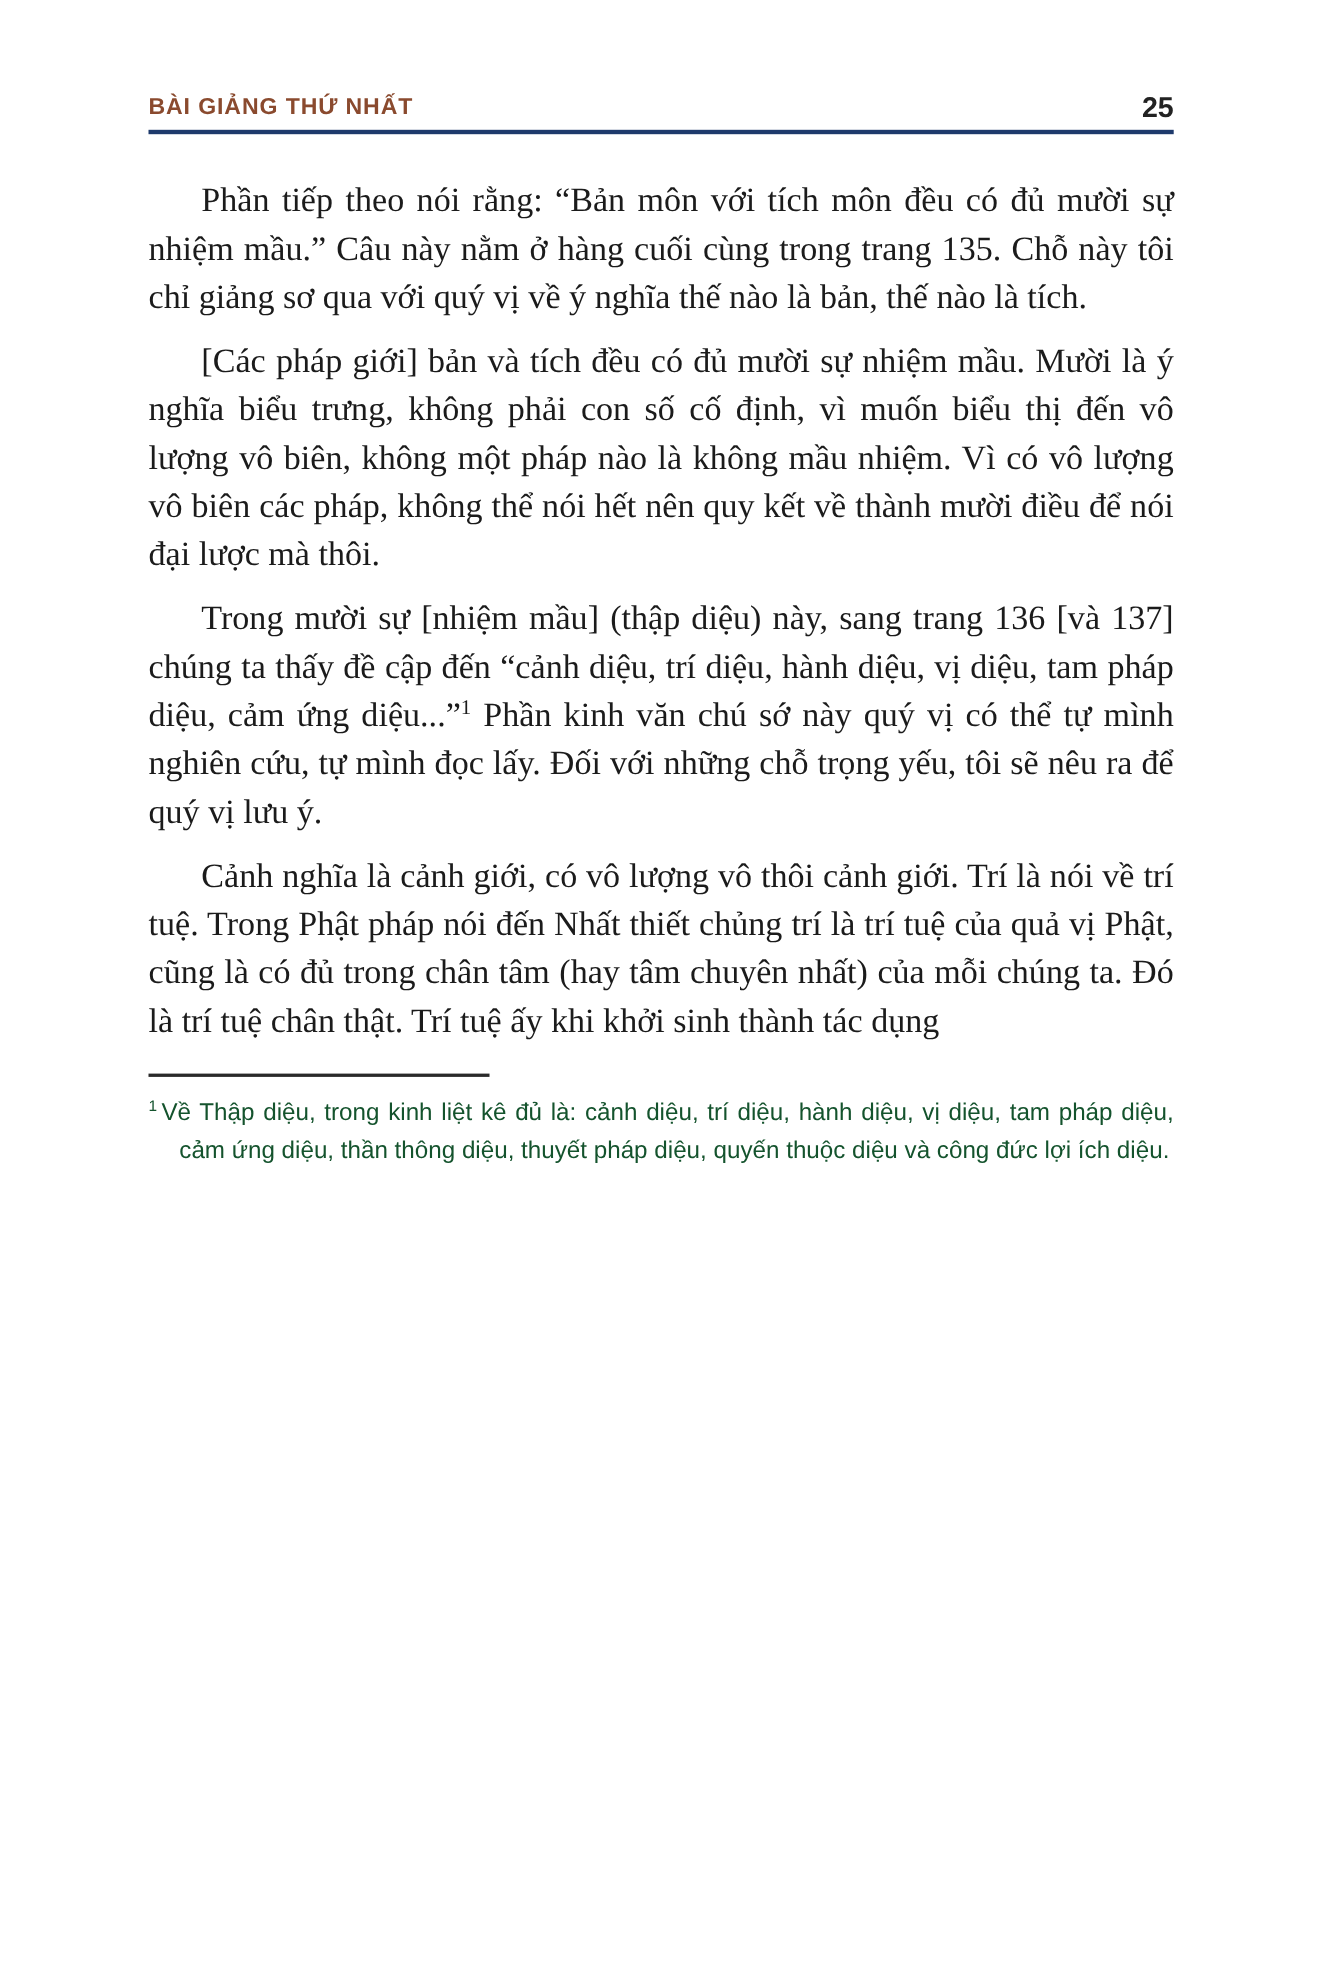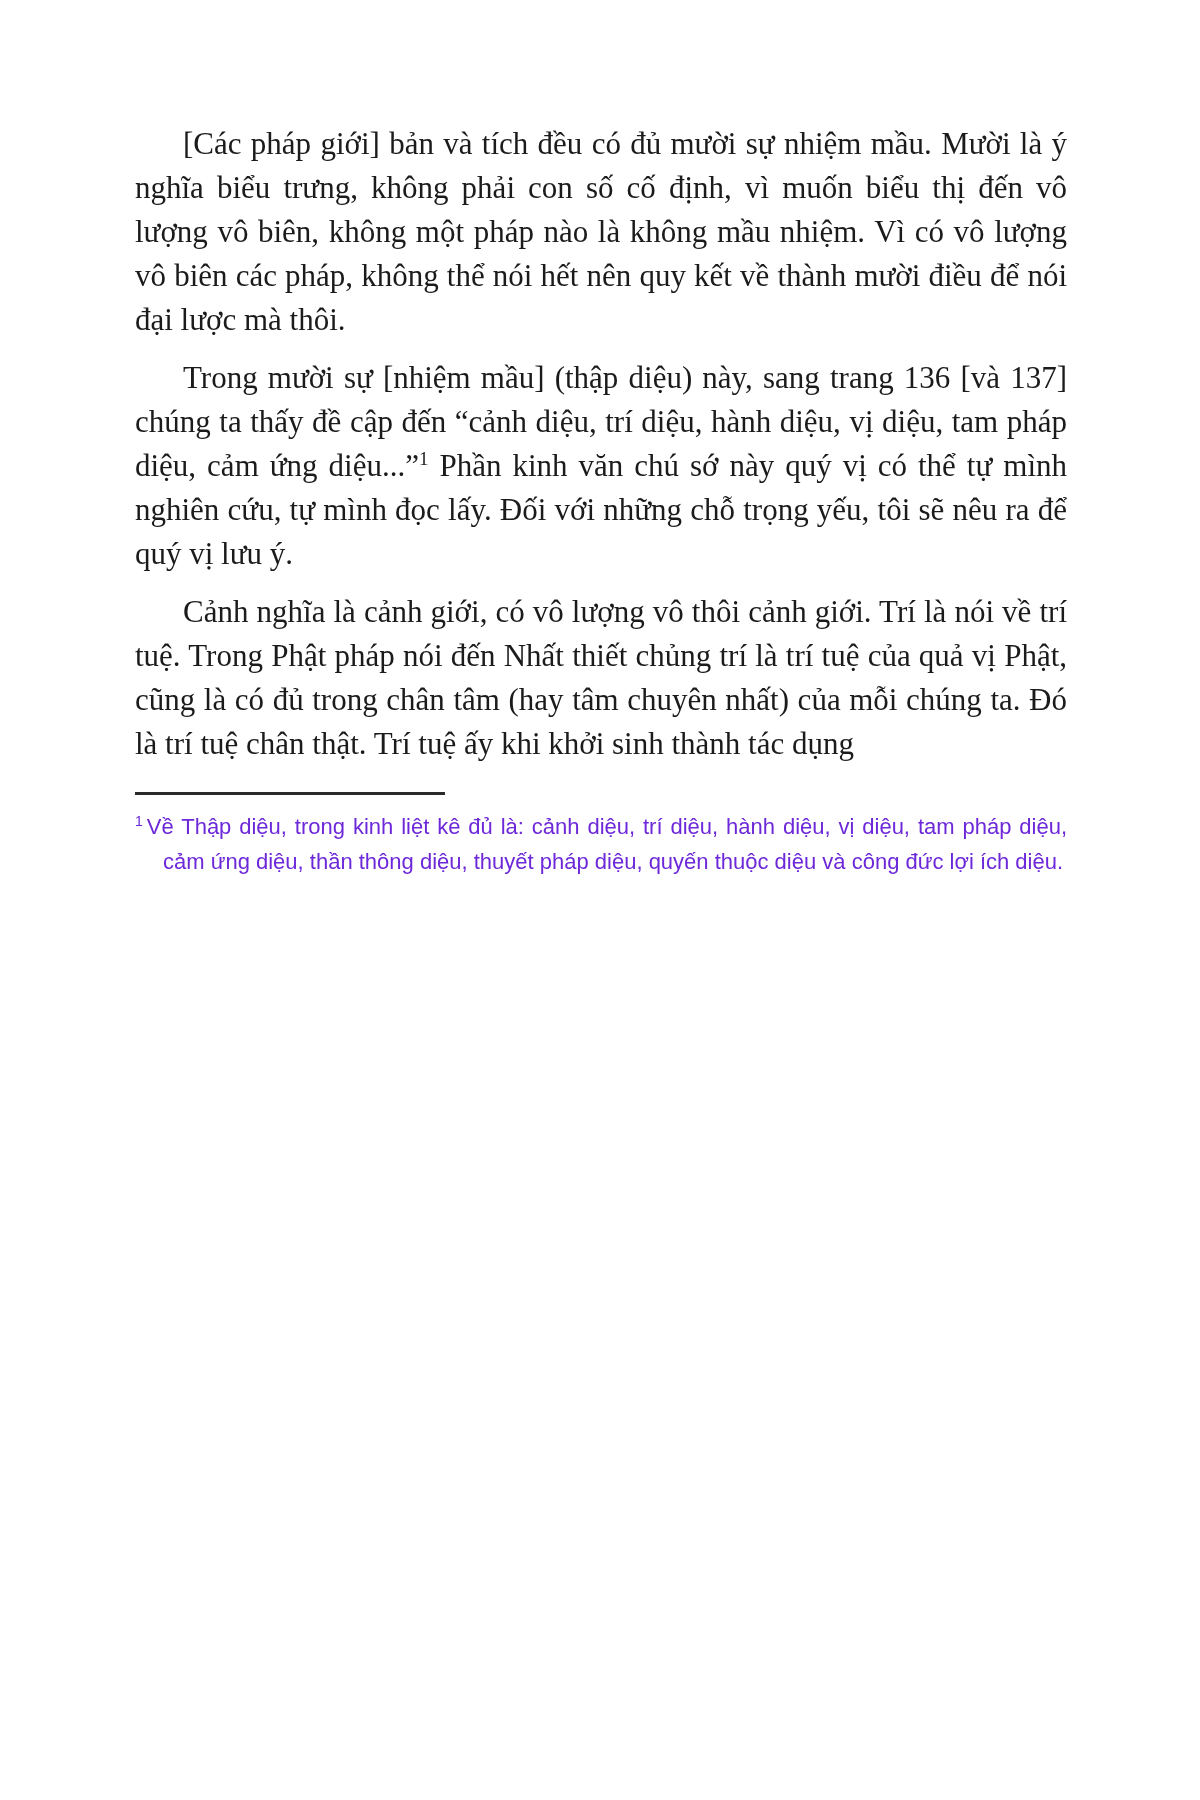--- a/index.html
+++ b/index.html
@@ -65,40 +65,48 @@
   .footnote-rule {
     width: 310px;
     height: 3px;
     background: #2a2a2a;
     margin-bottom: 14px;
   }
   .footnote {
     font-family: "Liberation Sans", sans-serif;
     font-size: 22px;
     line-height: 35px;
-    color: #6d28d9;
+    color: #14532d;
     text-align: justify;
     margin: 0;
     padding-left: 28px;
     text-indent: -28px;
   }
   .fn-marker {
     font-size: 14px;
     line-height: 0;
     vertical-align: super;
     margin-right: 4px;
   }
 </style>
 </head>
 <body>
 
 <div class="page">
 
+  <header class="page-header">
+    <div class="header-row">
+      <span class="header-title">BÀI GIẢNG THỨ NHẤT</span>
+      <span class="page-number">25</span>
+    </div>
+    <div class="header-rule"></div>
+  </header>
 
   <main class="body-text">
+    <p>Phần tiếp theo nói rằng: “Bản môn với tích môn đều có đủ mười sự nhiệm mầu.” Câu này nằm ở hàng cuối cùng trong trang 135. Chỗ này tôi chỉ giảng sơ qua với quý vị về ý nghĩa thế nào là bản, thế nào là tích.</p>
     <p>[Các pháp giới] bản và tích đều có đủ mười sự nhiệm mầu. Mười là ý nghĩa biểu trưng, không phải con số cố định, vì muốn biểu thị đến vô lượng vô biên, không một pháp nào là không mầu nhiệm. Vì có vô lượng vô biên các pháp, không thể nói hết nên quy kết về thành mười điều để nói đại lược mà thôi.</p>
     <p><span>Trong mười sự [nhiệm mầu] (thập diệu) này, sang trang 136 [và 137] chúng ta thấy đề cập đến “cảnh diệu, trí diệu, hành diệu, vị diệu, tam pháp diệu, cảm ứng diệu...”</span><sup class="fn-ref">1</sup><span> Phần kinh văn chú sớ này quý vị có thể tự mình nghiên cứu, tự mình đọc lấy. Đối với những chỗ trọng yếu, tôi sẽ nêu ra để quý vị lưu ý.</span></p>
     <p>Cảnh nghĩa là cảnh giới, có vô lượng vô thôi cảnh giới. Trí là nói về trí tuệ. Trong Phật pháp nói đến Nhất thiết chủng trí là trí tuệ của quả vị Phật, cũng là có đủ trong chân tâm (hay tâm chuyên nhất) của mỗi chúng ta. Đó là trí tuệ chân thật. Trí tuệ ấy khi khởi sinh thành tác dụng</p>
   </main>
 
   <footer class="footnote-area">
     <div class="footnote-rule"></div>
     <p class="footnote"><sup class="fn-marker">1</sup><span>Về Thập diệu, trong kinh liệt kê đủ là: cảnh diệu, trí diệu, hành diệu, vị diệu, tam pháp diệu, cảm ứng diệu, thần thông diệu, thuyết pháp diệu, quyến thuộc diệu và công đức lợi ích diệu.</span></p>
   </footer>
 

